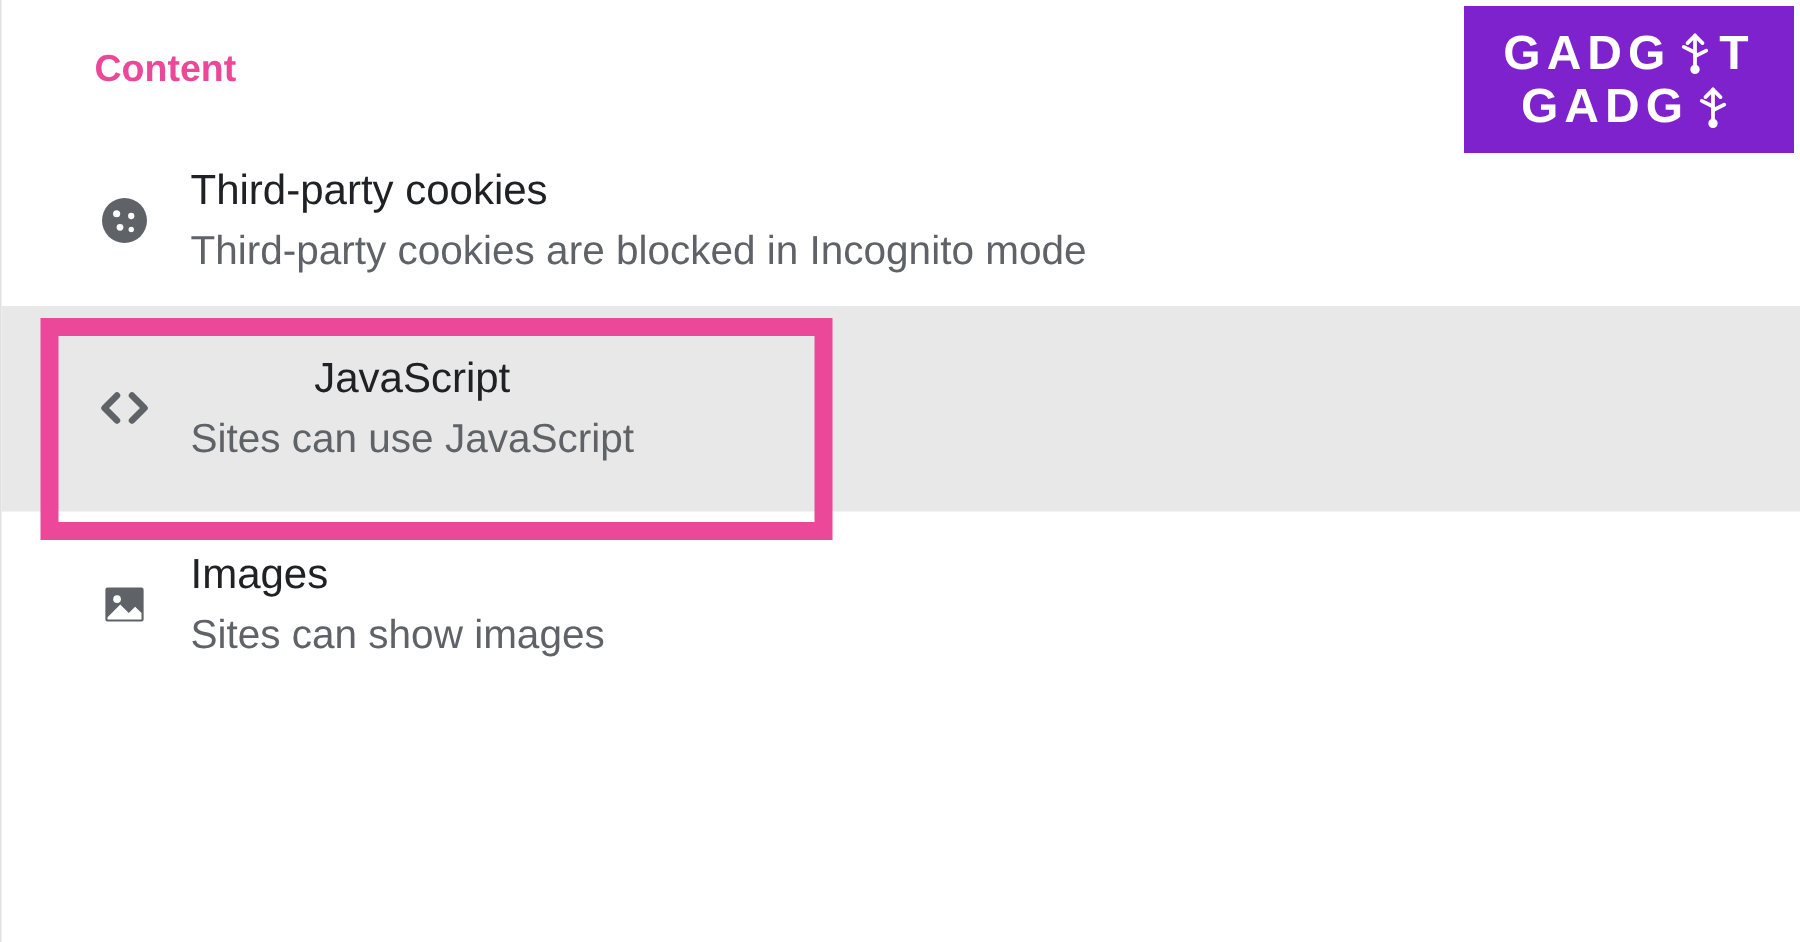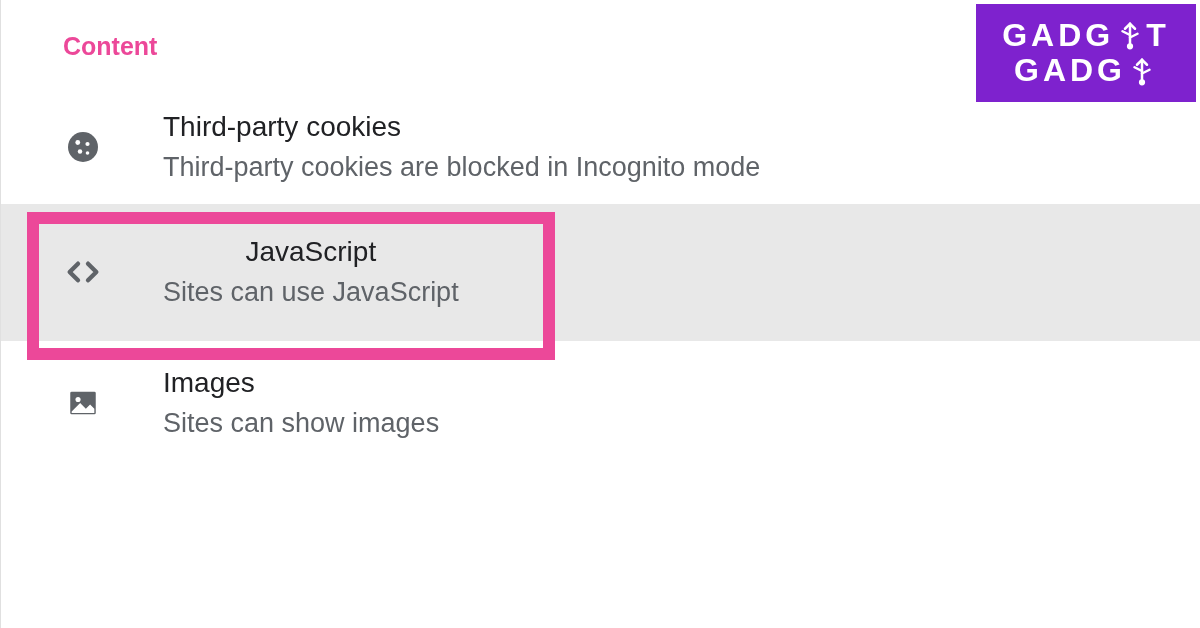--- a/index.html
+++ b/index.html
@@ -31,21 +31,21 @@
 .row-icon {
   width: 40px;
   height: 40px;
   display: flex;
   align-items: center;
   justify-content: center;
   color: #5f6368;
   flex-shrink: 0;
 }
 .row-text {
-  margin-left: 60px;
+  margin-left: 24px;
 }
 .row-title {
   font-size: 28px;
   color: #202124;
   line-height: 1.3;
   font-weight: 400;
 }
 .row-desc {
   font-size: 27px;
   color: #5f6368;

